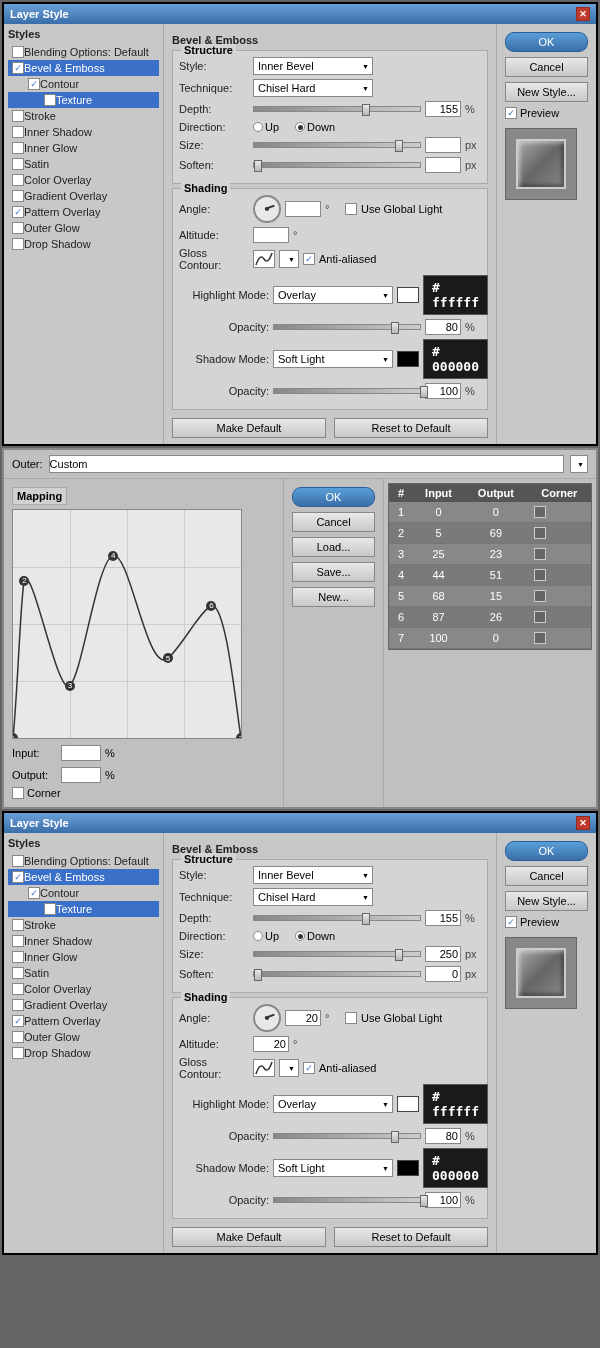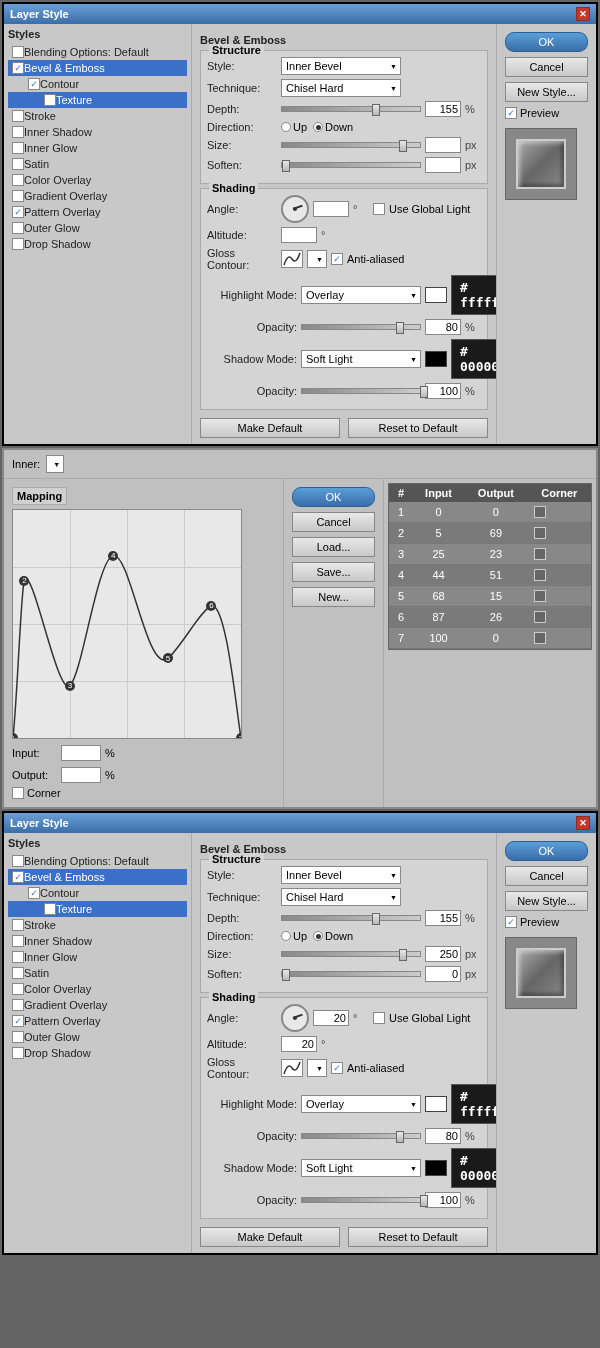--- a/index.html
+++ b/index.html
@@ -40,21 +40,21 @@
       align-items: center;
       justify-content: center;
     }
     .panel-body {
       display: flex;
       height: 420px;
     }
 
     
     .sidebar {
-      width: 188px;
+      width: 160px;
       background: #c8c8c8;
       border-right: 1px solid #aaa;
       padding: 4px;
       flex-shrink: 0;
     }
     .sidebar-title {
       font-weight: bold;
       font-size: 11px;
       margin-bottom: 4px;
       color: #222;
@@ -248,21 +248,21 @@
       padding: 0 2px;
     }
     .unit-label {
       font-size: 11px;
       color: #444;
       width: 16px;
     }
     .radio-row {
       display: flex;
       align-items: flex-start;
-      gap: 6px;
+      gap: 16px;
     }
     .radio-item {
       display: flex;
       align-items: center;
       gap: 2px;
       font-size: 11px;
     }
     .radio-circle {
       width: 10px;
       height: 10px;
@@ -725,21 +725,22 @@
       <div class="preview-box">
         <div class="preview-inner"></div>
       </div>
     </div>
   </div>
 </div>
 
 <div class="contour-panel">
   <div class="contour-header">
     <div class="contour-preset-row">
-      <span>Inner:</span>
+      <span>Outer:</span>
+      <input type="text" style="flex: 1 1 0%; height: 18px; border: 1px solid rgb(136, 136, 136); font-size: 11px;" value="Custom">
       <div class="dropdown-fake" style="min-width:18px; padding:0 10px 0 2px;"></div>
     </div>
   </div>
 
   <div class="contour-body">
 
     <div class="contour-left">
       <div class="mapping-label">Mapping</div>
       <div class="mapping-grid">
 

